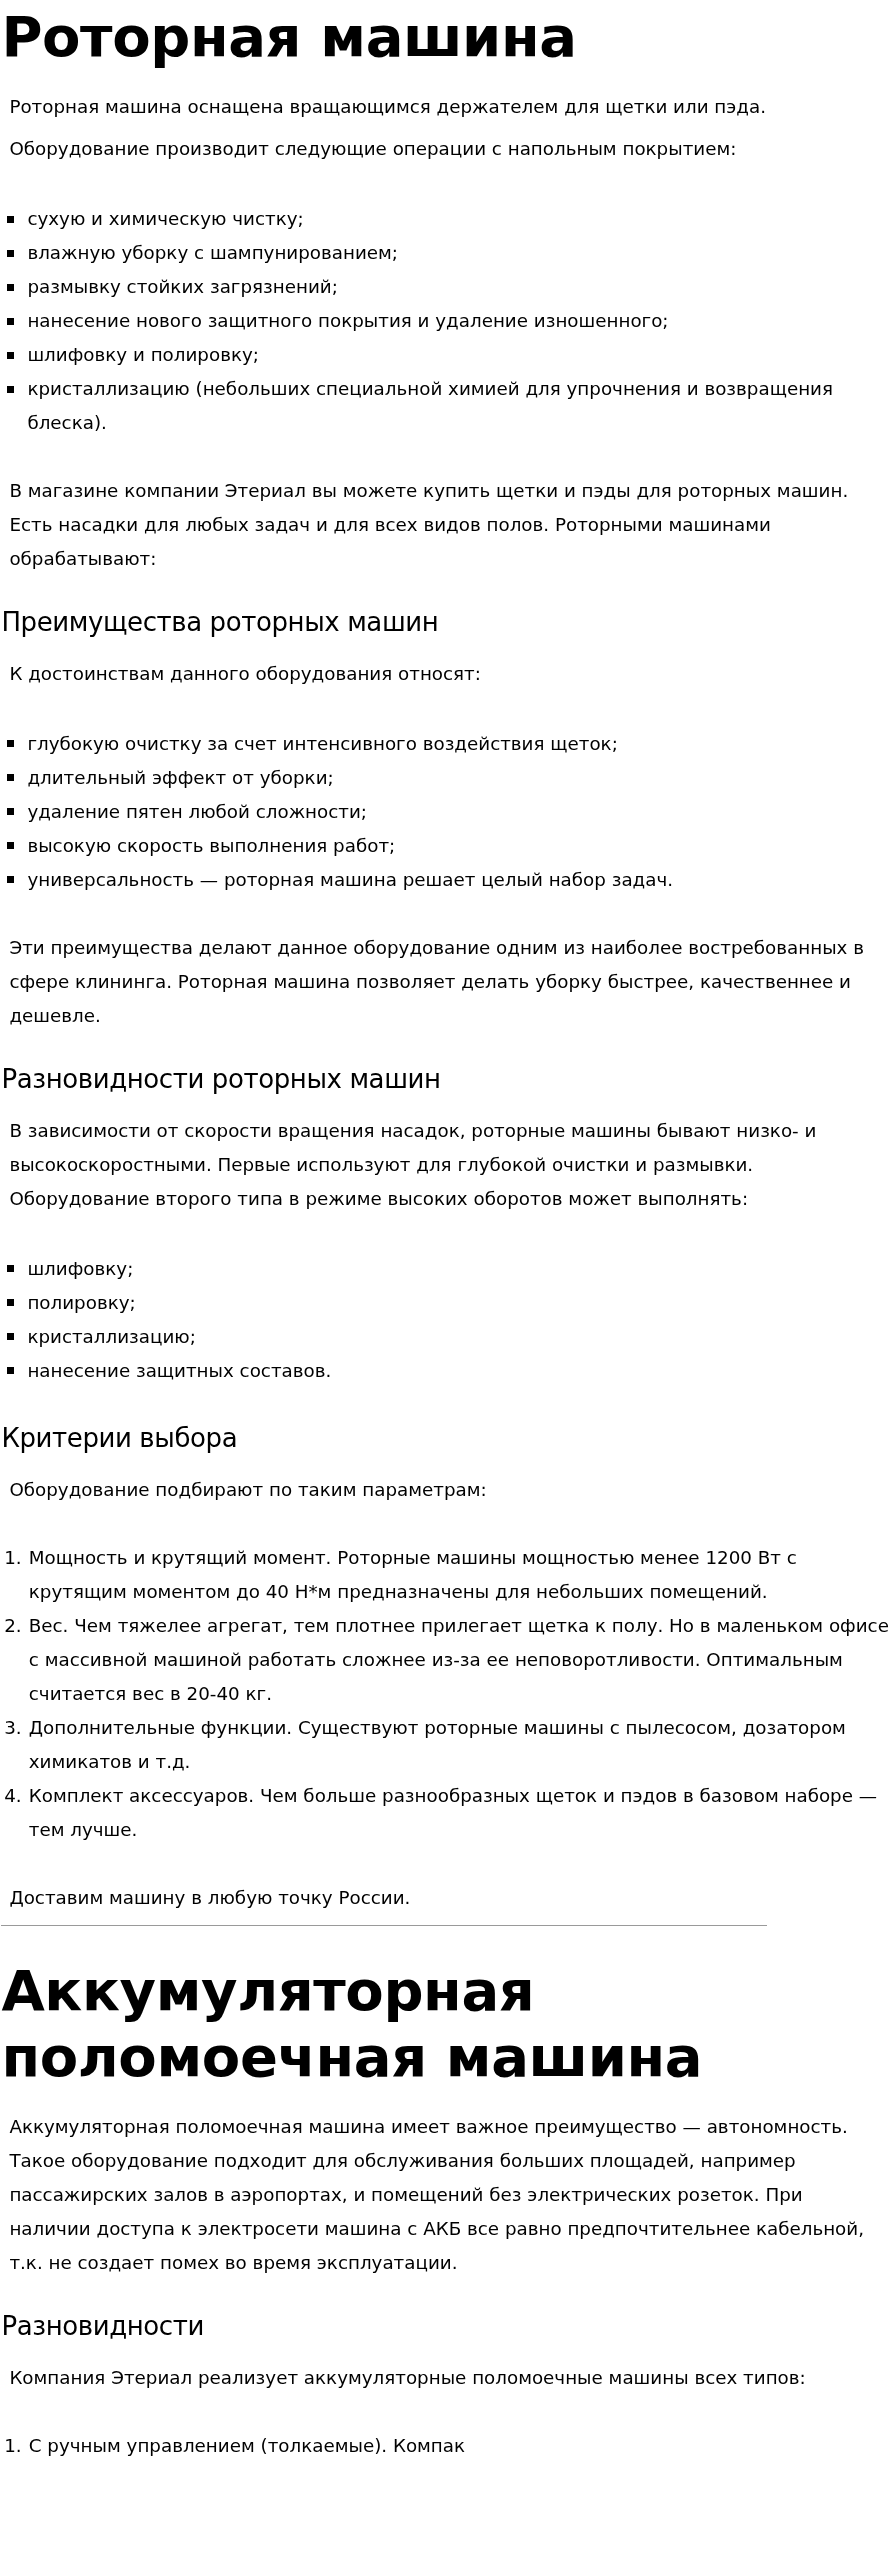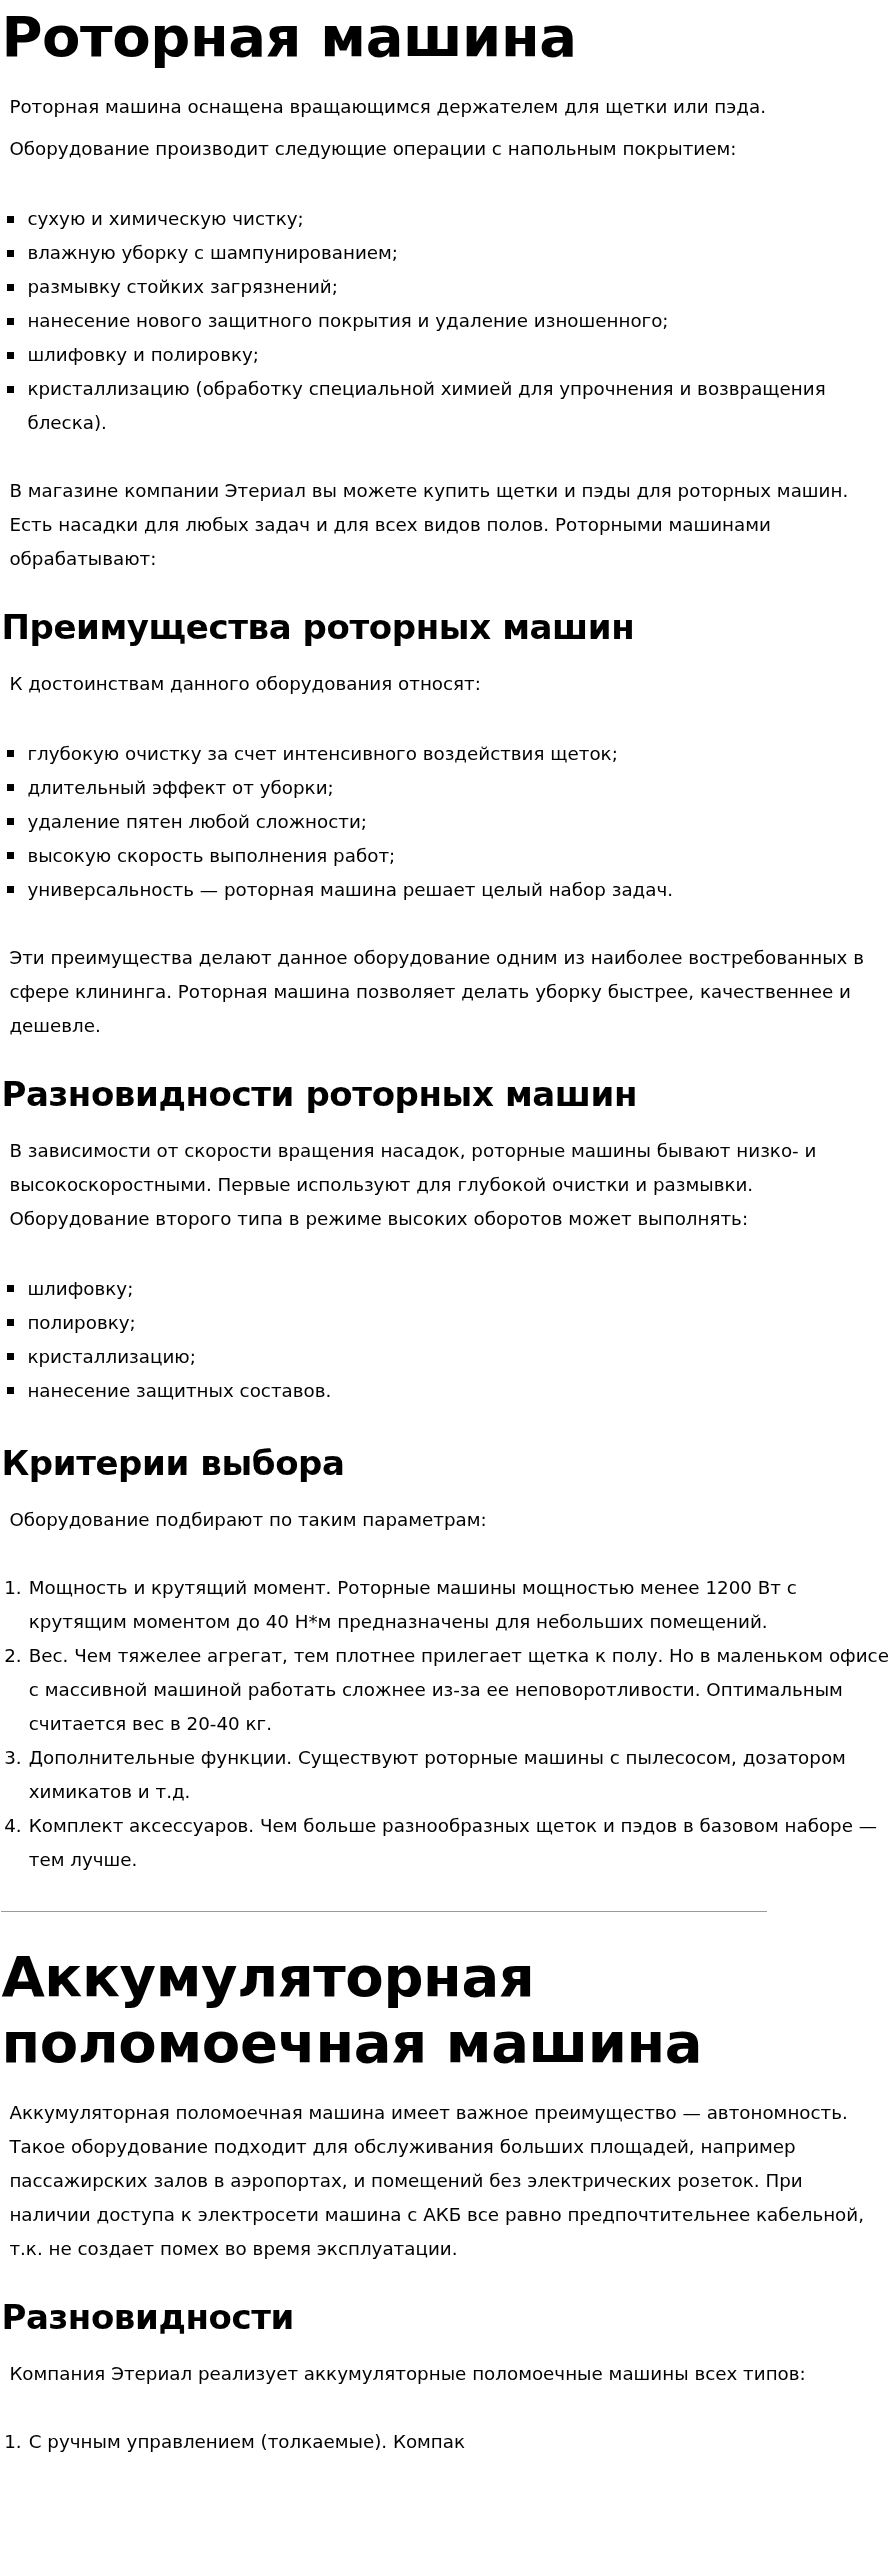--- a/index.html
+++ b/index.html
@@ -22,23 +22,23 @@
     line-height: 34px;
   }
   h1 {
     font-size: 56px;
     line-height: 1.18;
     font-weight: 700;
     margin: 0 0 20px 0;
     letter-spacing: -0.4px;
   }
   h2 {
-    font-size: 34px;
+    font-size: 26px;
     line-height: 1.25;
-    font-weight: 700;
+    font-weight: 400;
     margin: 30px 0 18.3px 0;
     letter-spacing: -0.4px;
   }
   p { margin: 8px; }
   ul, ol {
     margin: 34px 0;
     padding: 0 0 0 26px;
   }
   ul { list-style: none; margin-top: 36px; }
   ul > li { position: relative; }
@@ -66,21 +66,21 @@
 <main data-name="article">
     <h1 data-name="article-title">Роторная машина</h1>
     <p data-name="paragraph">Роторная машина оснащена вращающимся держателем для щетки или пэда.</p>
     <p data-name="paragraph">Оборудование производит следующие операции с напольным покрытием:</p>
     <ul data-name="bullet-list">
       <li data-name="bullet-list-item">сухую и химическую чистку;</li>
       <li data-name="bullet-list-item">влажную уборку с шампунированием;</li>
       <li data-name="bullet-list-item">размывку стойких загрязнений;</li>
       <li data-name="bullet-list-item">нанесение нового защитного покрытия и удаление изношенного;</li>
       <li data-name="bullet-list-item">шлифовку и полировку;</li>
-      <li data-name="bullet-list-item">кристаллизацию (обработку специальной химией для упрочнения и возвращения блеска).</li>
+      <li data-name="bullet-list-item">кристаллизацию (небольших специальной химией для упрочнения и возвращения блеска).</li>
     </ul>
     <p data-name="paragraph">В магазине компании Этериал вы можете купить щетки и пэды для роторных машин. Есть насадки для любых задач и для всех видов полов. Роторными машинами обрабатывают:</p>
     <h2 data-name="section-heading">Преимущества роторных машин</h2>
     <p data-name="paragraph">К достоинствам данного оборудования относят:</p>
     <ul data-name="bullet-list">
       <li data-name="bullet-list-item">глубокую очистку за счет интенсивного воздействия щеток;</li>
       <li data-name="bullet-list-item">длительный эффект от уборки;</li>
       <li data-name="bullet-list-item">удаление пятен любой сложности;</li>
       <li data-name="bullet-list-item">высокую скорость выполнения работ;</li>
       <li data-name="bullet-list-item">универсальность — роторная машина решает целый набор задач.</li>
@@ -95,20 +95,21 @@
       <li data-name="bullet-list-item">нанесение защитных составов.</li>
     </ul>
     <h2 data-name="section-heading">Критерии выбора</h2>
     <p data-name="paragraph">Оборудование подбирают по таким параметрам:</p>
     <ol data-name="numbered-list">
       <li data-name="numbered-list-item">Мощность и крутящий момент. Роторные машины мощностью менее 1200 Вт с крутящим моментом до 40 Н*м предназначены для небольших помещений.</li>
       <li data-name="numbered-list-item">Вес. Чем тяжелее агрегат, тем плотнее прилегает щетка к полу. Но в маленьком офисе с массивной машиной работать сложнее из-за ее неповоротливости. Оптимальным считается вес в 20-40 кг.</li>
       <li data-name="numbered-list-item">Дополнительные функции. Существуют роторные машины с пылесосом, дозатором химикатов и т.д.</li>
       <li data-name="numbered-list-item">Комплект аксессуаров. Чем больше разнообразных щеток и пэдов в базовом наборе — тем лучше.</li>
     </ol>
+    <p data-name="paragraph">Доставим машину в любую точку России.</p>
     <hr data-name="section-divider" style="border-top-color: rgb(154, 154, 154);">
     <h1 data-name="article-title">Аккумуляторная поломоечная машина</h1>
     <p data-name="paragraph">Аккумуляторная поломоечная машина имеет важное преимущество — автономность. Такое оборудование подходит для обслуживания больших площадей, например пассажирских залов в аэропортах, и помещений без электрических розеток. При наличии доступа к электросети машина с АКБ все равно предпочтительнее кабельной, т.к. не создает помех во время эксплуатации.</p>
     <h2 data-name="section-heading">Разновидности</h2>
     <p data-name="paragraph">Компания Этериал реализует аккумуляторные поломоечные машины всех типов:</p>
     <ol data-name="numbered-list">
       <li data-name="numbered-list-item">С ручным управлением (толкаемые). Компак</li>
     </ol>
   </main>
 

